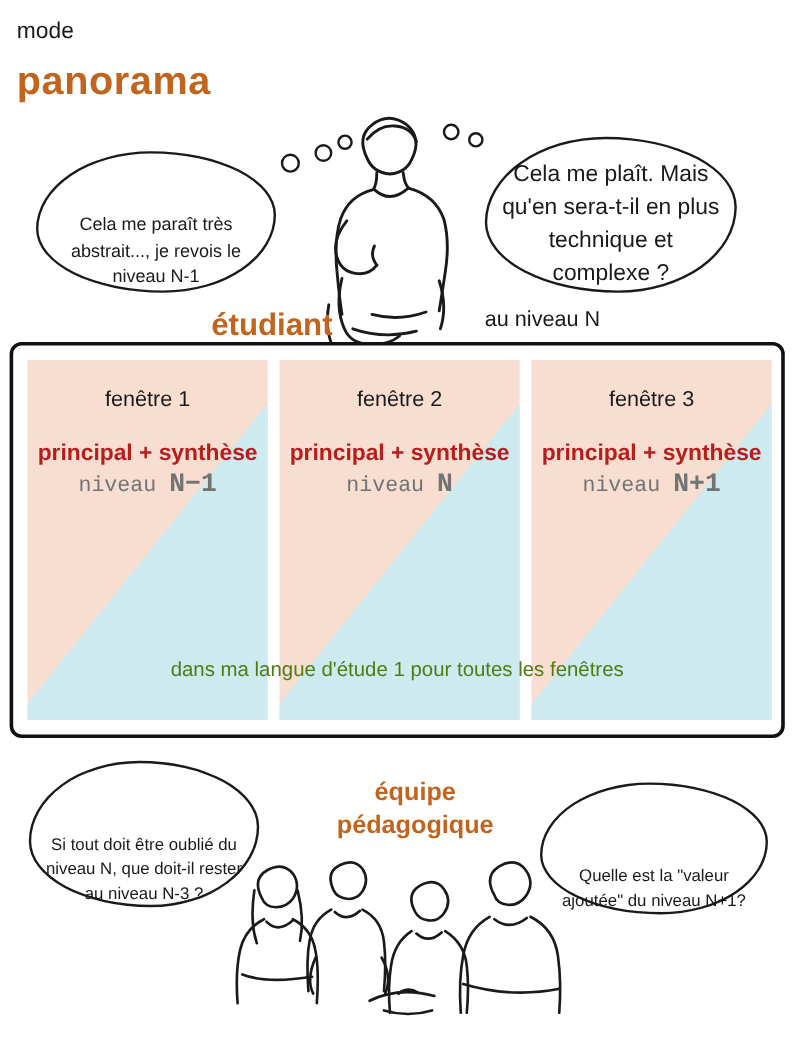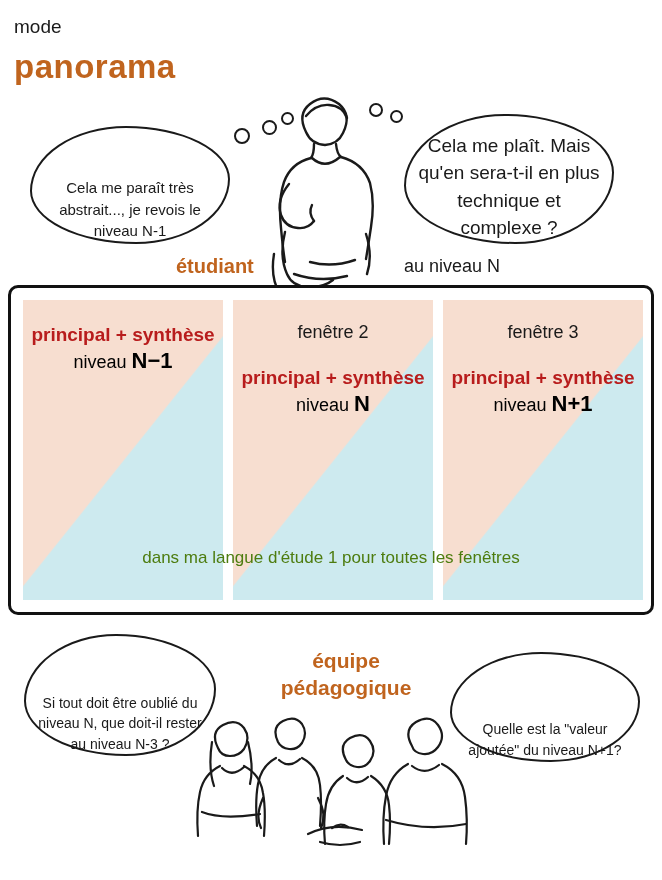--- a/index.html
+++ b/index.html
@@ -88,21 +88,21 @@
     width: 190px;
     height: 110px;
     font-size: 14px;
   }
 
   
   .etudiant-label {
     position: absolute;
     left: 176px;
     top: 255px;
-    font-size: 20px;
+    font-size: 26px;
     font-weight: bold;
     color: #c0641e;
   }
   .niveau-n-label {
     position: absolute;
     left: 404px;
     top: 256px;
     font-size: 18px;
     color: #1a1a1a;
   }
@@ -178,21 +178,22 @@
     margin-bottom: 22px;
   }
   .win-principal {
     font-size: 19px;
     font-weight: bold;
     color: #b81c1c;
     line-height: 1.35;
   }
   .win-niveau {
     font-size: 18px;
-    color: #000000;
+    color: #737373;
+    font-family: Liberation Mono, monospace;
   }
   .win-niveau .lvl {
     font-size: 22px;
     font-weight: bold;
   }
 
   .panel-footnote {
     position: absolute;
     left: 0;
     right: 0;
@@ -251,20 +252,21 @@
 
 <div class="etudiant-label">étudiant</div>
 <div class="niveau-n-label">au niveau N</div>
 
 <div class="panel">
   <div class="panel-inner">
 
     <div class="window" id="window-1">
       <div class="diagonal"></div>
       <div class="win-content">
+        <div class="win-title">fenêtre 1</div>
         <div class="win-principal">principal + synthèse</div>
         <div class="win-niveau">
           <span>niveau </span><span class="lvl">N−1</span>
         </div>
       </div>
     </div>
 
     <div class="window" id="window-2">
       <div class="diagonal"></div>
       <div class="win-content">

